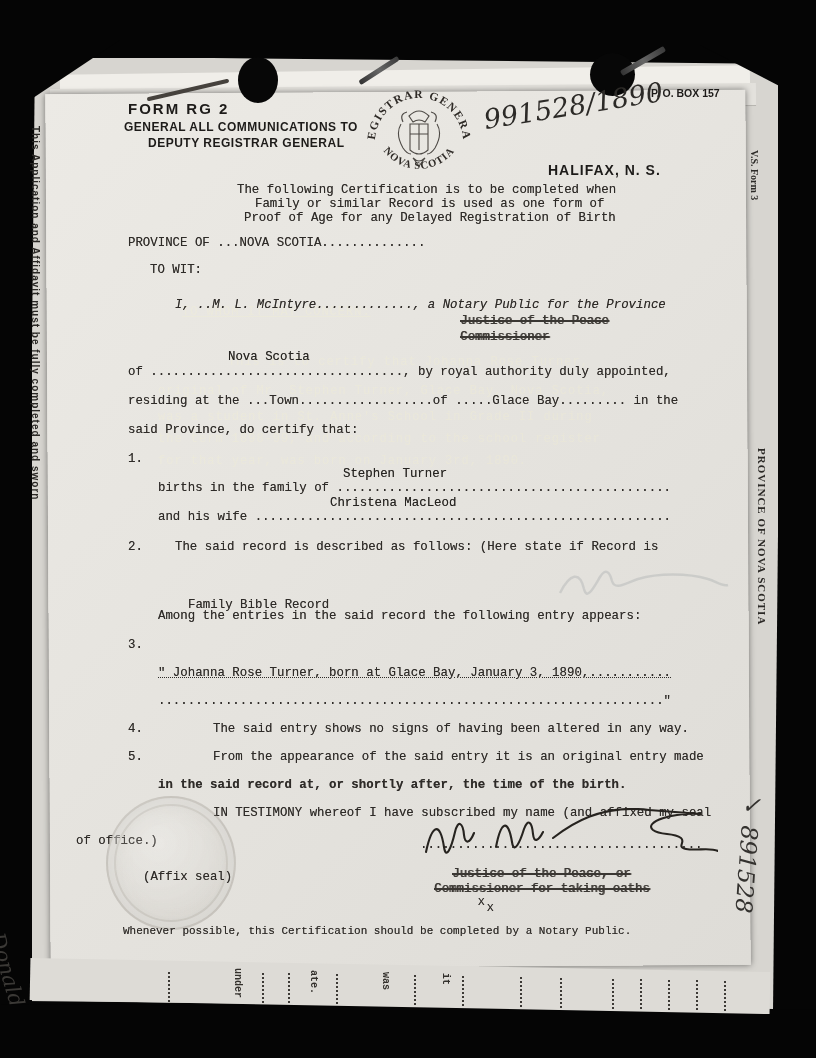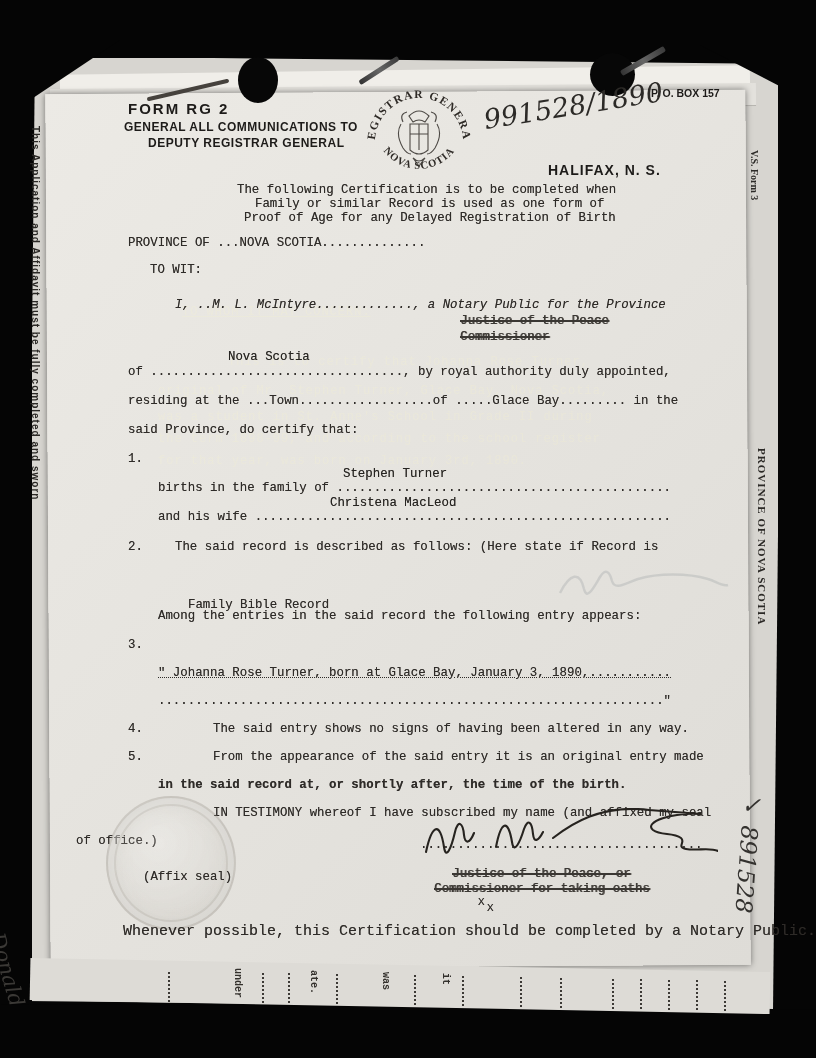--- a/index.html
+++ b/index.html
@@ -152,21 +152,21 @@
              m22,14 c5,-26 12,-29 16,-5 c2,13 8,0 12,-13 c4,-11 8,-7 9,5 c1,10 6,6 10,-2
              m10,6 c18,-14 48,-34 96,-28 l 52,4 c-28,-2 -58,8 -48,16 c8,6 20,2 28,8 c5,4 -5,9 5,11 c11,2 24,-2 32,2" fill="none" stroke="#26231f" stroke-width="2.1" stroke-linecap="round"></path>
   </svg>
   <div class="t" style="left:420px;top:838px;">......................................</div>
   <div class="t struck" style="left:452px;top:867px;">Justice of the Peace, or</div>
   <div class="t struck" style="left:434px;top:882px;">Commissioner for taking oaths</div>
   <div class="t" style="left:478px;top:895px;font-size:11px;">X</div>
   <div class="t" style="left:487px;top:901px;font-size:11px;">X</div>
   <div class="t" style="left:143px;top:870px;">(Affix seal)</div>
 
-  <div class="t" style="left:123px;top:924px;font-size:15px;">Whenever possible, this Certification should be completed by a Notary Public.</div>
+  <div class="t" style="left:123px;top:924px;font-size:11px;">Whenever possible, this Certification should be completed by a Notary Public.</div>
 
   <div style="position:absolute;left:30px;top:965px;width:740px;height:42px;background:#dddbd6;transform:rotate(1.1deg);"></div>
   <div class="dotcol" style="left:168px;top:972px;"></div>
   <div class="dotcol" style="left:262px;top:973px;"></div>
   <div class="dotcol" style="left:288px;top:973px;"></div>
   <div class="dotcol" style="left:336px;top:974px;"></div>
   <div class="dotcol" style="left:414px;top:975px;"></div>
   <div class="dotcol" style="left:462px;top:976px;"></div>
   <div class="dotcol" style="left:520px;top:977px;"></div>
   <div class="dotcol" style="left:560px;top:978px;"></div>

